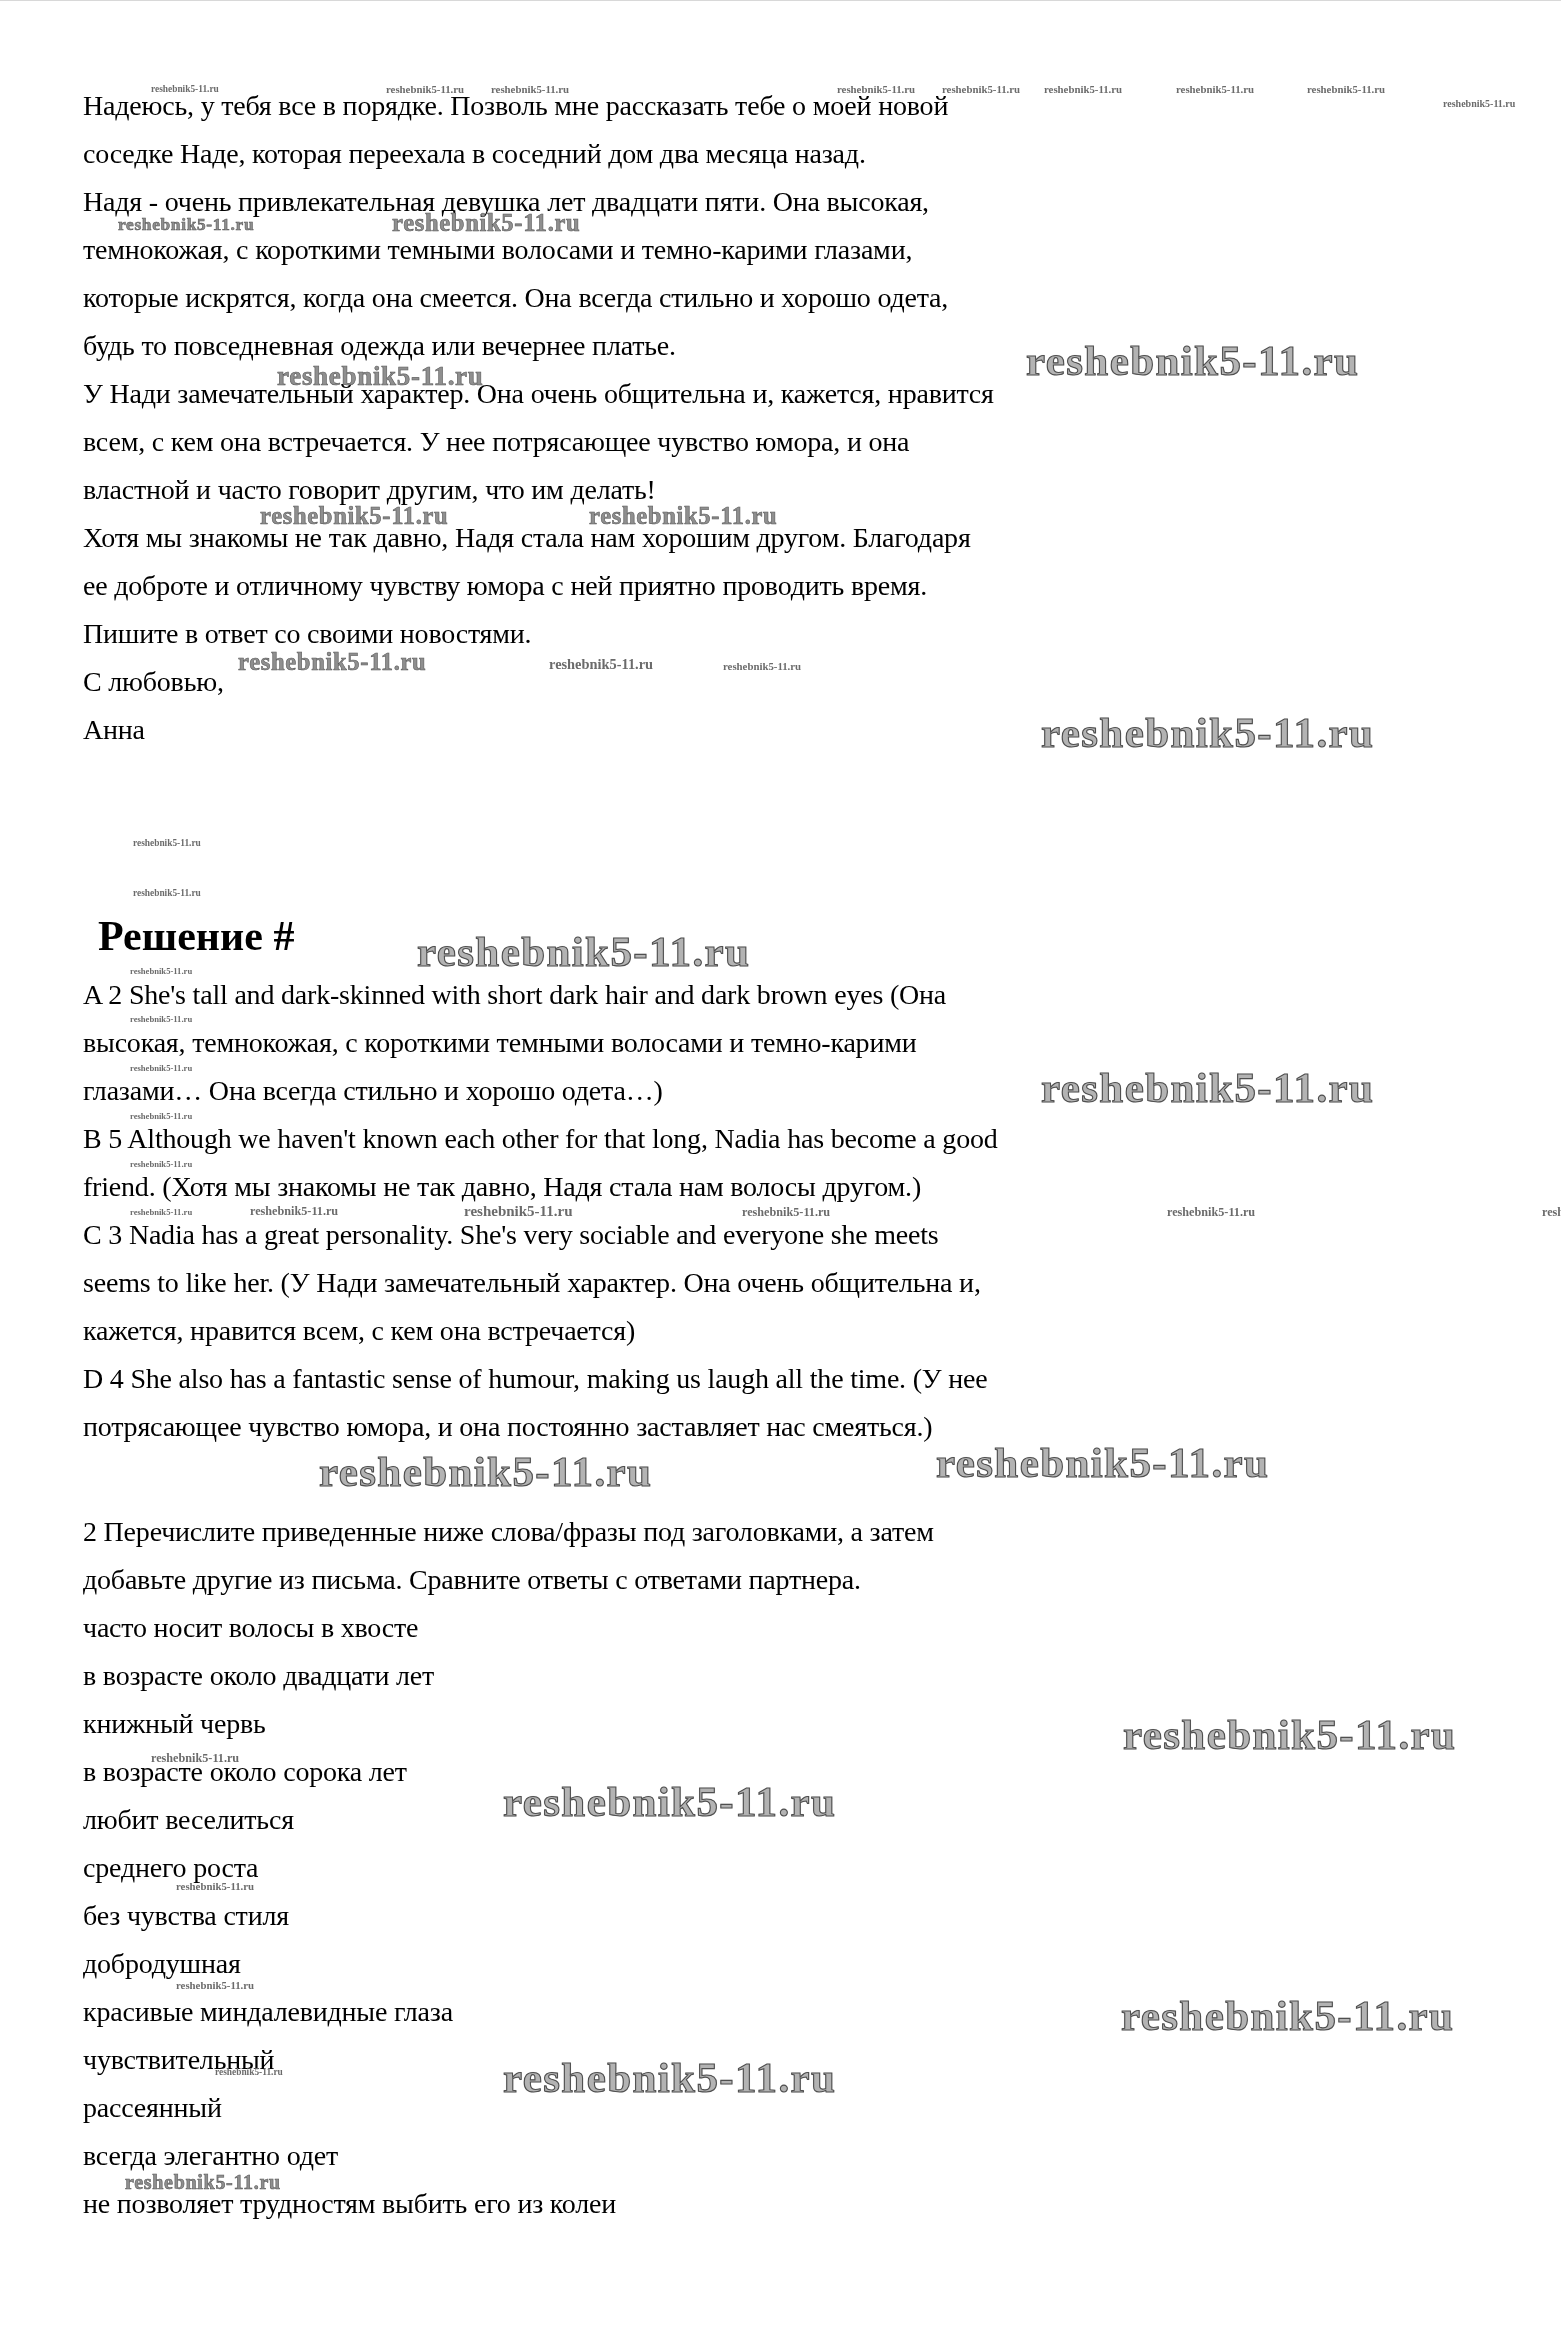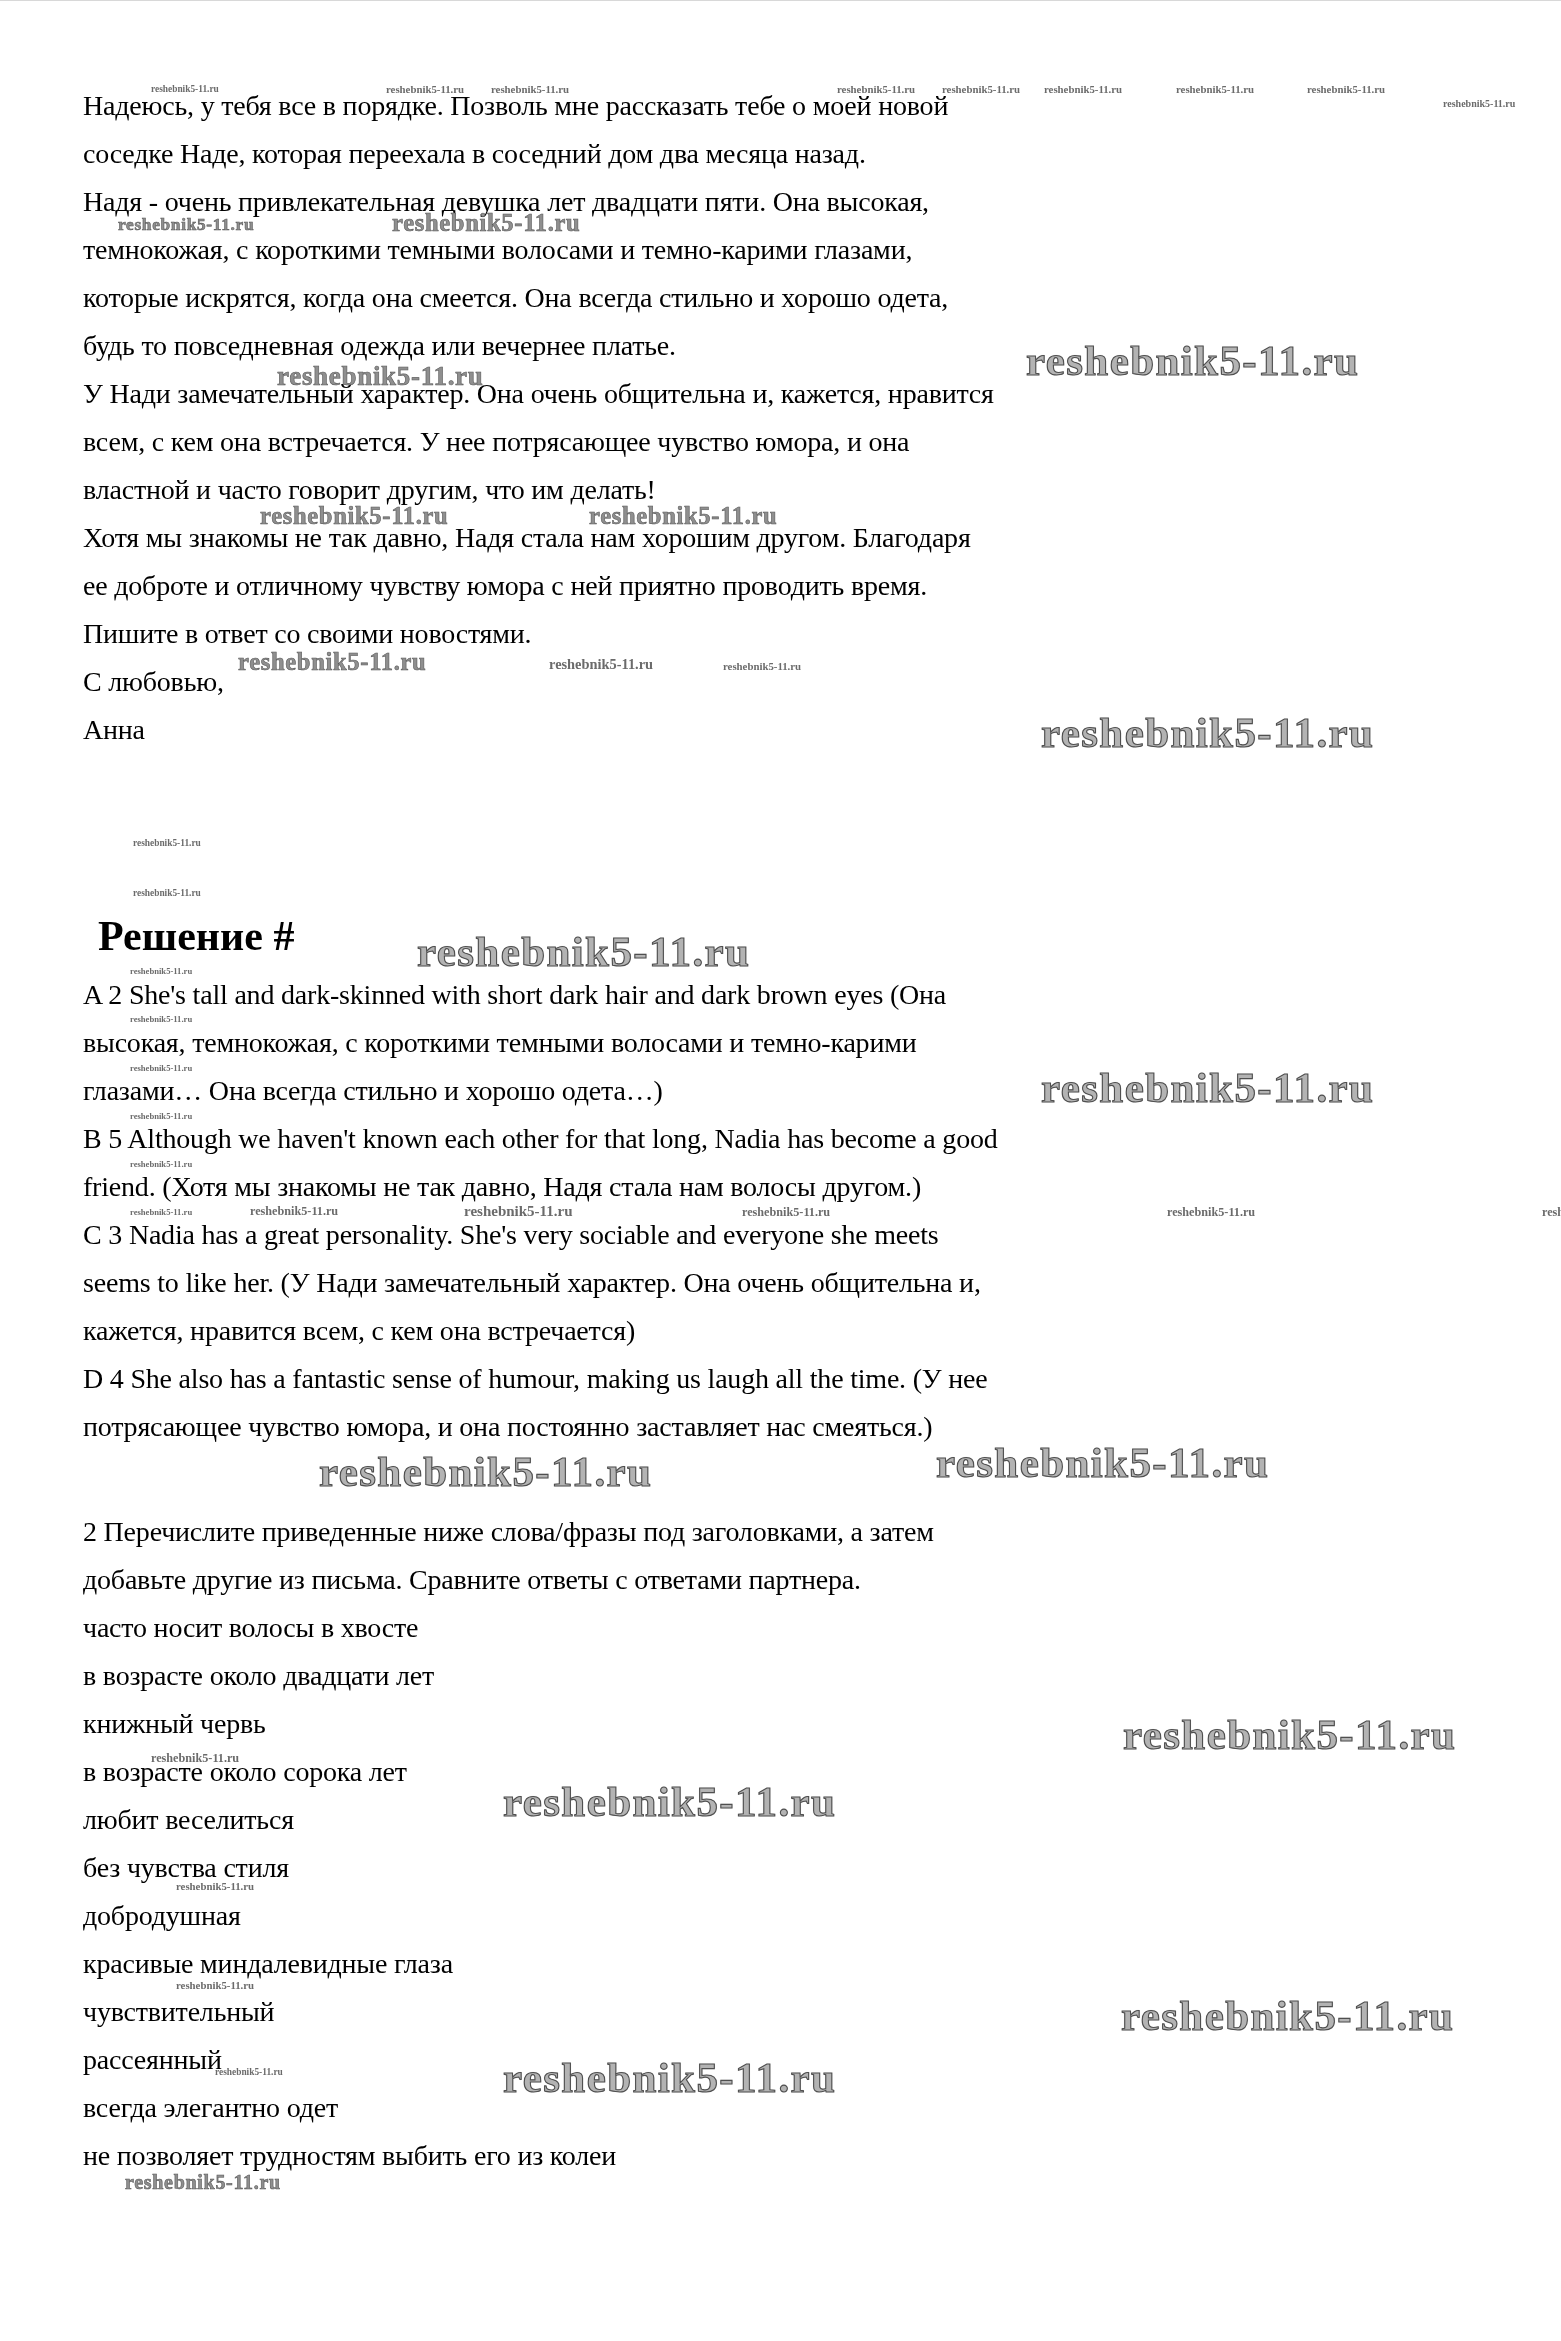--- a/index.html
+++ b/index.html
@@ -97,20 +97,21 @@
     </div>
 
   <div id="task2" class="tblock" style="top:1507px">
       <div class="line">2 Перечислите приведенные ниже слова/фразы под заголовками, а затем</div>
       <div class="line">добавьте другие из письма. Сравните ответы с ответами партнера.</div>
       <div class="line">часто носит волосы в хвосте</div>
       <div class="line">в возрасте около двадцати лет</div>
       <div class="line">книжный червь</div>
       <div class="line">в возрасте около сорока лет</div>
       <div class="line">любит веселиться</div>
+      <div class="line">среднего роста</div>
       <div class="line">без чувства стиля</div>
       <div class="line">добродушная</div>
       <div class="line">красивые миндалевидные глаза</div>
       <div class="line">чувствительный</div>
       <div class="line">рассеянный</div>
       <div class="line">всегда элегантно одет</div>
       <div class="line">не позволяет трудностям выбить его из колеи</div>
     </div>
 
   <div id="wms">

